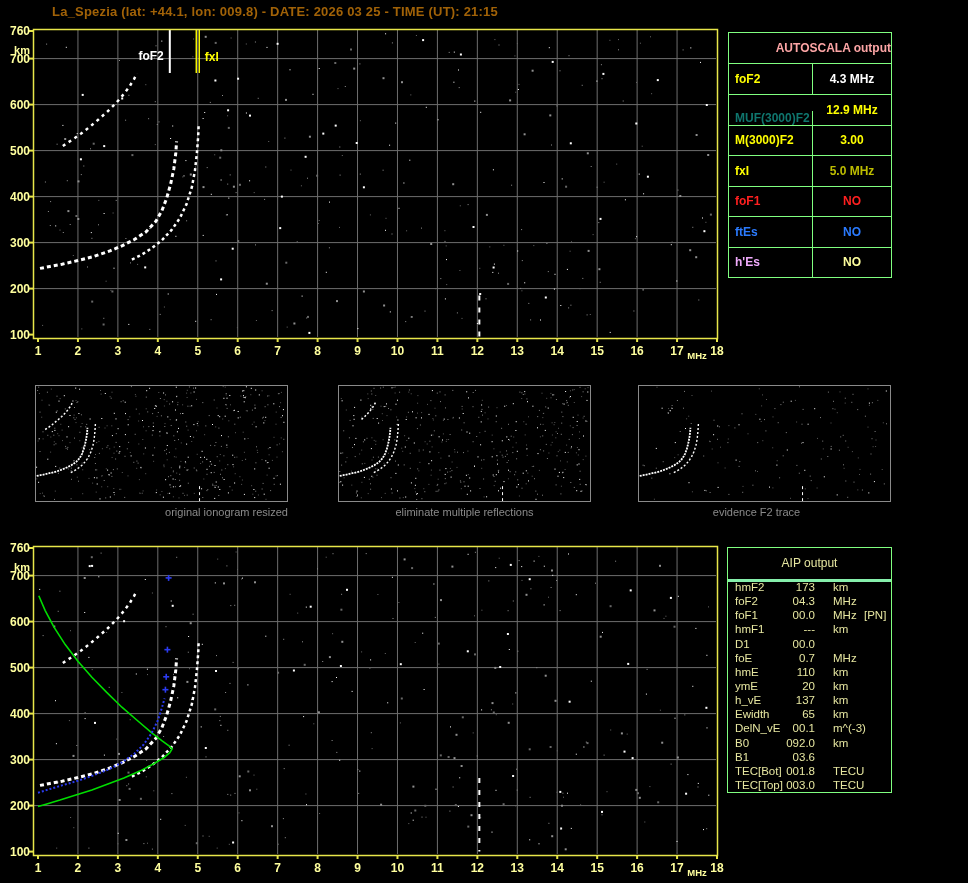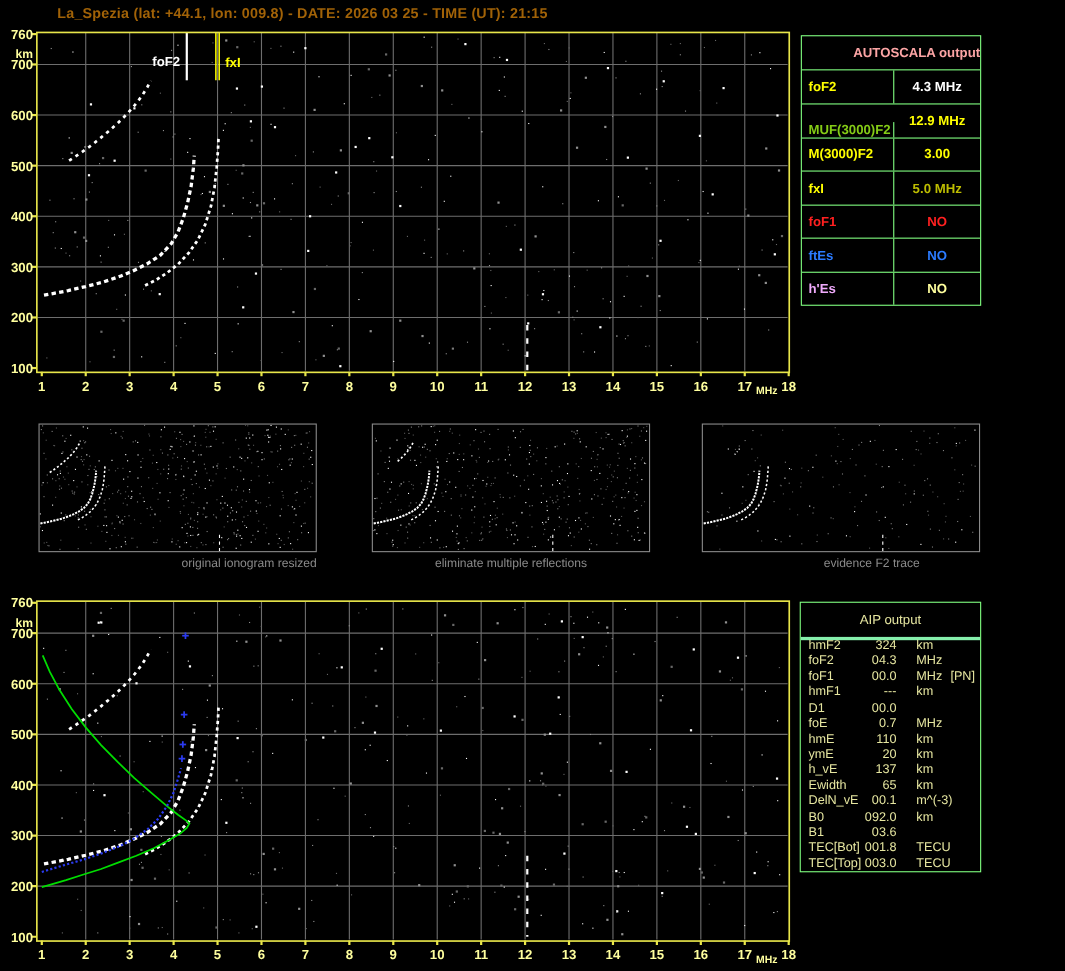--- a/index.html
+++ b/index.html
@@ -919,21 +919,21 @@
     </div>
 
   <div class="as-table">
     <div class="as-header">AUTOSCALA output</div>
     <div id="as-rows" style="display:flex;flex-direction:column;flex:1;">
         <div class="as-row">
           <div class="as-label" style="color: rgb(255, 255, 0);">foF2</div>
           <div class="as-value" style="color: rgb(255, 255, 255);">4.3 MHz</div>
         </div>
         <div class="as-row">
-          <div class="as-label" style="color: #84cc16; margin-top: 16px;">MUF(3000)F2</div>
+          <div class="as-label" style="color: #0f766e; margin-top: 16px;">MUF(3000)F2</div>
           <div class="as-value" style="color: rgb(255, 255, 0);">12.9 MHz</div>
         </div>
         <div class="as-row">
           <div class="as-label" style="color: rgb(255, 255, 0);">M(3000)F2</div>
           <div class="as-value" style="color: rgb(255, 255, 0);">3.00</div>
         </div>
         <div class="as-row">
           <div class="as-label" style="color: rgb(255, 255, 0);">fxI</div>
           <div class="as-value" style="color: rgb(189, 189, 0);">5.0 MHz</div>
         </div>
@@ -2126,28 +2126,28 @@
         <rect x="201.2" y="50.4" width="1" height="1" fill="#7e7e7e"></rect>
         <rect x="119.8" y="2.3" width="1" height="1" fill="#565656"></rect>
         <polyline points="28.9,27.3 31.4,24.4 33.7,21.3" fill="none" stroke="#ffffff" stroke-width="1.2" stroke-dasharray="1 2"></polyline>
         <polyline points="0.7,89.9 4.4,89.2 8.9,88.3 14.8,86.9 20.7,85.4 26.6,83.3 31.1,81.4 35.5,79.1 40.0,76.1 43.7,72.1 45.9,68.1 47.7,63.4 49.1,58.0 50.3,52.3 51.1,46.2 51.4,41.8" fill="none" stroke="#ffffff" stroke-width="1.8" stroke-dasharray="2 1"></polyline>
         <polyline points="34.8,86.6 38.5,84.7 42.2,82.2 45.9,79.3 49.6,75.3 52.5,70.9 55.1,65.5 57.0,59.2 58.2,52.8 58.9,45.8 59.3,39.7 59.5,36.1" fill="none" stroke="#ffffff" stroke-width="1.4" stroke-dasharray="2 2"></polyline>
         <line x1="163.54000000000002" y1="100.16499999999999" x2="163.54000000000002" y2="115.84299999999999" stroke="#ffffff" stroke-width="1" stroke-dasharray="3 3"></line>
       </svg>
   </div>
   <div class="caption" style="left:35px;text-align:right;">original ionogram resized</div>
   <div class="caption" style="left:338px;">eliminate multiple reflections</div>
-  <div class="caption" style="left:666px;">evidence F2 trace</div>
+  <div class="caption" style="left:630px;">evidence F2 trace</div>
 
   <div class="aip-table">
     <div class="aip-header">AIP output</div>
     <div class="aip-body" id="aip-rows">
         <div class="aip-row">
           <span class="aip-l">hmF2</span>
-          <span class="aip-v">324</span>
+          <span class="aip-v">173</span>
           <span class="aip-u">km</span>
         </div>
         <div class="aip-row">
           <span class="aip-l">foF2</span>
           <span class="aip-v">04.3</span>
           <span class="aip-u">MHz</span>
         </div>
         <div class="aip-row">
           <span class="aip-l">foF1</span>
           <span class="aip-v">00.0</span>

